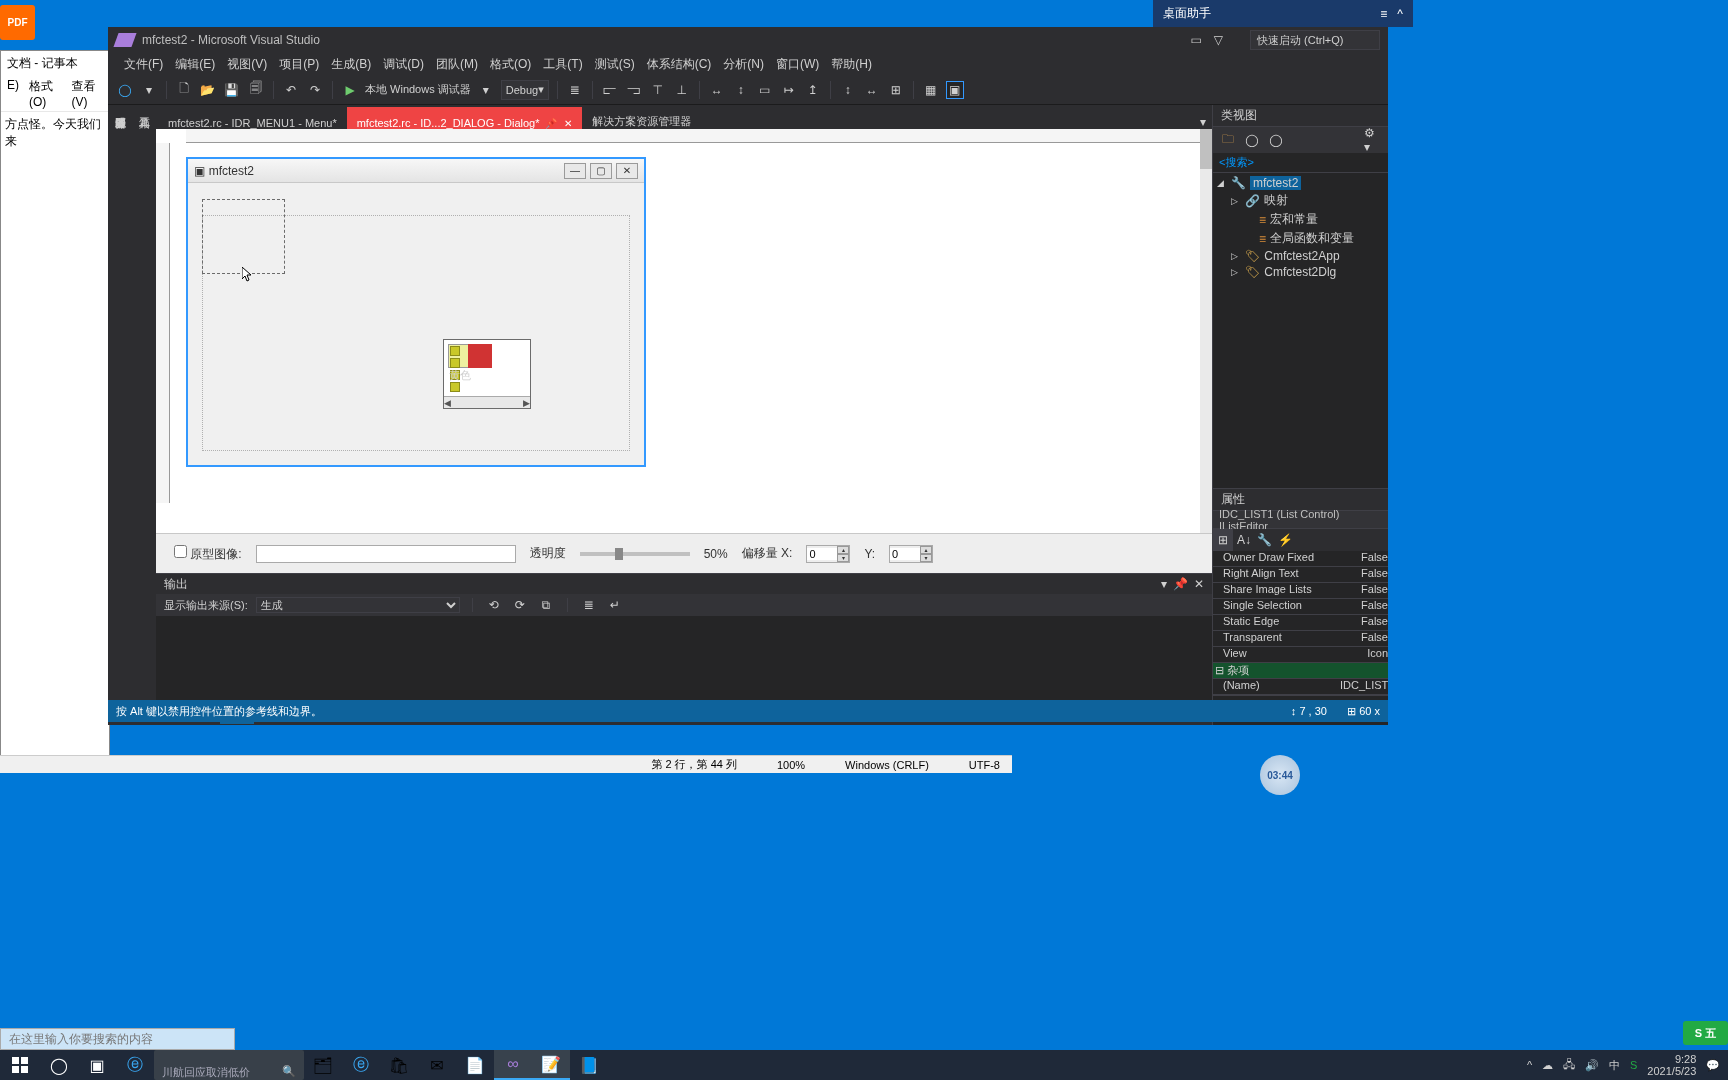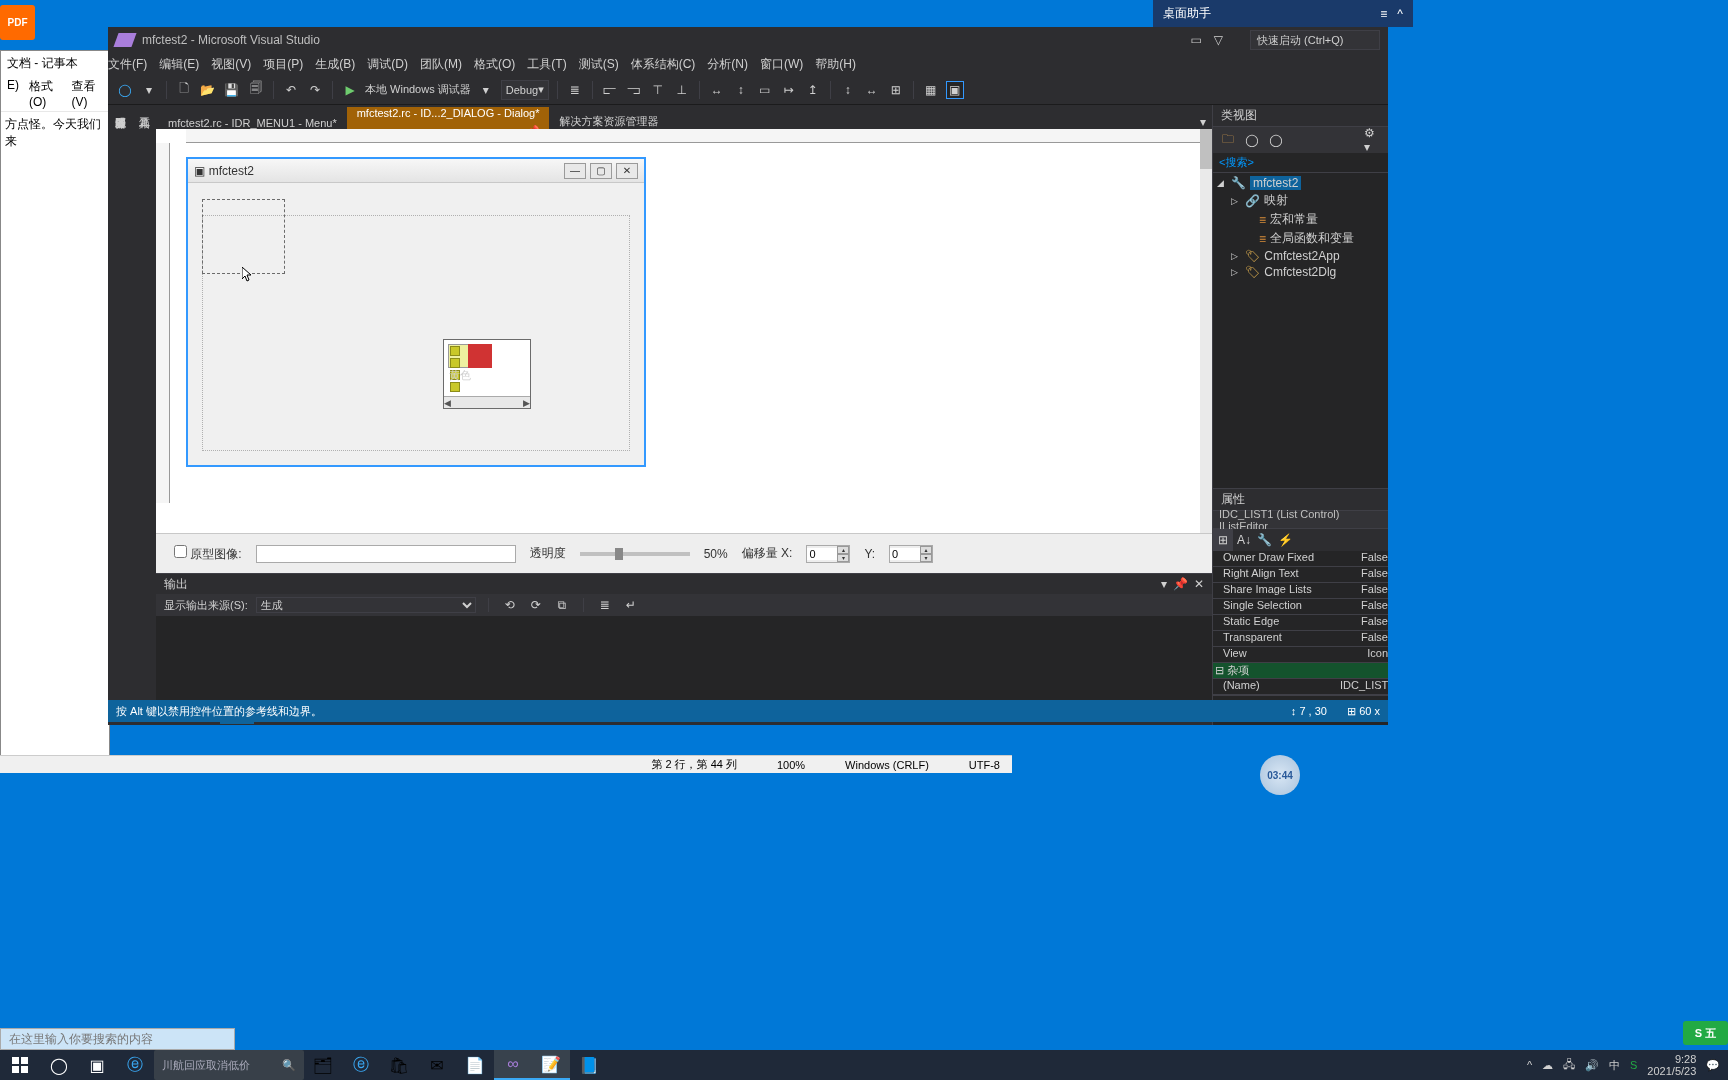--- a/index.html
+++ b/index.html
@@ -22,38 +22,38 @@
 
 
 .vs { position: absolute; top: 27px; left: 108px; width: 1280px; height: 698px; background: #2d2d30; color: #d0d0d0; display: flex; flex-direction: column; }
 .vs-titlebar { height: 26px; background: #2d2d30; display: flex; align-items: center; padding: 0 8px; }
 .vs-logo { width: 18px; height: 14px; background: #a97edb; margin-right: 8px; transform: skewX(-20deg); }
 .vs-title { color: #bfbfbf; font-size: 12px; }
 .vs-winbtns { margin-left: auto; display: flex; gap: 12px; align-items: center; }
 .vs-winbtns span { color: #d0d0d0; }
 .vs-search { width: 130px; height: 20px; background: #333337; border: 1px solid #3f3f46; color: #888; font-size: 11px; padding: 0 6px; margin-left: 15px; display:flex; align-items:center; }
 
-.vs-menubar { height: 22px; background: #2d2d30; display: flex; align-items: center; padding: 0 0; gap: 12px; color: #d0d0d0; font-size: 12px; }
+.vs-menubar { height: 22px; background: #2d2d30; display: flex; align-items: center; padding: 0 16px; gap: 12px; color: #d0d0d0; font-size: 12px; }
 
 .vs-toolbar { height: 30px; background: #2d2d30; border-bottom: 1px solid #1b1b1c; display: flex; align-items: center; padding: 0 8px; gap: 6px; }
 .tbtn { width: 18px; height: 18px; display: inline-flex; align-items: center; justify-content: center; color: #d0d0d0; font-size: 12px; cursor: pointer;}
 .vs-toolbar .sep { width: 1px; height: 18px; background: #3f3f46; margin: 0 2px; }
 .play { color: #6ecb6e; }
 .debug-cfg { color: #d0d0d0; padding: 0 4px; background: #333337; border: 1px solid #3f3f46; height: 20px; display: inline-flex; align-items: center; font-size: 11px; }
 .tbtn.boxed { border: 1px solid #3399ff; background: #252526;}
 
 .vs-body { flex: 1; display: flex; overflow: hidden; }
 .vs-left-strip { width: 24px; background: #2d2d30; writing-mode: vertical-lr; text-orientation: upright; padding-top: 4px; font-size: 11px; color: #d0d0d0; display:flex; align-items:center; letter-spacing: 0px;}
 .vs-center { flex: 1; display: flex; flex-direction: column; background: #252526; }
 .vs-right { width: 176px; display: flex; flex-direction: column; background: #252526; border-left: 1px solid #3f3f46; }
 
 
 .doc-tabs { height: 24px; background: #2d2d30; display: flex; align-items: flex-end; padding-left: 2px; }
 .doc-tab { height: 22px; padding: 0 10px; display: flex; align-items: flex-end; gap: 6px; font-size: 11px; background: #2d2d30; color: #d0d0d0; cursor: pointer; }
-.doc-tab.active { background: #a16207; color: #fff; flex-direction: column; }
+.doc-tab.active { background: #ef4444; color: #fff; }
 .doc-tab .close-x { font-size: 10px; }
 
 
 .designer-area { flex: 1; background: #fff; position: relative; overflow: hidden; }
 .ruler-h { position: absolute; top: 0; left: 30px; right: 10px; height: 14px; background: #f5f5f5; border-bottom: 1px solid #999;}
 .ruler-v { position: absolute; top: 14px; left: 0; width: 14px; height: 360px; background: #f5f5f5; border-right: 1px solid #999;}
 .dialog-outer { position: absolute; top: 28px; left: 30px; width: 460px; height: 310px; border: 2px solid #3399ff; background: #f0f0f0; }
 .dialog-titlebar { height: 24px; background: linear-gradient(#f7f7f7,#e4e4e4); border-bottom: 1px solid #c8c8c8; display: flex; align-items: center; padding: 0 6px; font-size: 12px; color: #333; }
 .dialog-btns { margin-left: auto; display: flex; gap: 4px;}
 .dlg-btn { width: 22px; height: 16px; border: 1px solid #9a9a9a; background: #e8e8e8; display: inline-flex; align-items: center; justify-content: center; font-size: 10px;}
@@ -76,21 +76,21 @@
 .spin { display:inline-flex; align-items:center; border:1px solid #aaa; height: 18px;}
 .spin input { width: 30px; border:none; padding:0 2px; font-size:11px;}
 .spin-btns { display:flex; flex-direction:column;}
 .spin-btns span { width:12px; height:8px; background:#ddd; border:1px solid #999; font-size:6px; display:flex; align-items:center; justify-content:center;}
 
 
 .output-panel { height: 152px; background: #252526; border-top: 1px solid #3f3f46; display:flex; flex-direction:column;}
 .output-header { height: 20px; background: #2d2d30; display:flex; align-items:center; padding:0 8px; font-size:12px; color:#d0d0d0;}
 .output-header .spacer { margin-left:auto; display:flex; gap:6px;}
 .output-toolbar { height: 22px; background: #333337; display:flex; align-items:center; padding:0 8px; gap:8px; font-size:11px; color:#d0d0d0;}
-.output-toolbar select { background:#333337; border:1px solid #3f3f46; color:#d0d0d0; font-size:11px; width: 220px;}
+.output-toolbar select { background:#333337; border:1px solid #3f3f46; color:#d0d0d0; font-size:11px; width: 204px;}
 .output-body { flex:1; background:#252526; }
 .output-tabs { height: 22px; background:#2d2d30; display:flex; gap:4px; padding:0 4px; align-items:center; font-size:11px;}
 .output-tabs .otab { padding:0 6px; color:#d0d0d0; cursor:pointer;}
 .output-tabs .otab.active { background:#0e639c; color:#fff; padding: 2px 6px;}
 
 
 .panel-header { height: 22px; background: #2d2d30; display:flex; align-items:center; padding: 0 8px; color: #d0d0d0; font-size: 12px; border-bottom:1px solid #3f3f46;}
 .panel-tools { height: 26px; background:#333337; display:flex; align-items:center; padding:0 6px; gap:6px;}
 .class-search { height: 20px; background:#252526; color:#0099ff; padding:0 6px; font-size:11px; display:flex; align-items:center; border-bottom:1px solid #3f3f46;}
 .tree { padding: 2px 4px; font-size: 12px; color: #d0d0d0; }
@@ -120,21 +120,21 @@
 
 .search-bar { position:absolute; bottom: 30px; left: 0; width: 235px; height: 22px; background: rgba(255,255,255,.8); border: 1px solid #aaa; padding: 0 8px; color: #777; font-size: 12px; display:flex; align-items:center;}
 
 
 .taskbar { position:absolute; bottom:0; left:0; right:343px; height:30px; background:#1f2939; display:flex; align-items:center;}
 .taskbar .start { width:40px; display:flex; align-items:center; justify-content:center;}
 .taskbar .start svg { width:16px; height:16px; }
 .taskbar .tbicon { width: 38px; height:30px; display:flex; align-items:center; justify-content:center; font-size:16px;}
 .taskbar .tbicon.browser { color:#3aa9f5;}
 .taskbar .tbicon.active { border-bottom:2px solid #3aa9f5; background:#38424d;}
-.taskbar .tbsearch { width: 150px; height:24px; background:#384049; color:#aab; display:flex; align-items:center; padding:15px 8px; font-size:11px; border-radius:2px;}
+.taskbar .tbsearch { width: 150px; height:24px; background:#384049; color:#aab; display:flex; padding:15px 8px; font-size:11px; border-radius:2px;}
 .tbtray-wrap { position:absolute; bottom:0; right:0; height:30px; width: 343px; background:#1f2939; display:flex; align-items:center; justify-content: flex-end; gap: 10px; padding: 0 8px; color:#d0d0d0; font-size:11px;}
 .tbtray-wrap .clock { text-align:right; line-height:1.1;}
 .sogou { position:absolute; bottom: 35px; right: 0; width: 45px; height: 24px; background:#22aa44; color:#fff; display:flex; align-items:center; justify-content:center; border-radius:3px; font-size:11px; font-weight:bold;}
 
 
 .timer-blob { position: absolute; top: 755px; left: 1260px; width: 40px; height: 40px; border-radius: 50%; background: radial-gradient(circle, #d8e6f4, #a8c2dc); display:flex; align-items:center; justify-content:center; color:#2a5a9a; font-size: 10px; font-weight:bold;}
 .redsq{ width:6px; }
 </style>
 </head>
 <body>

